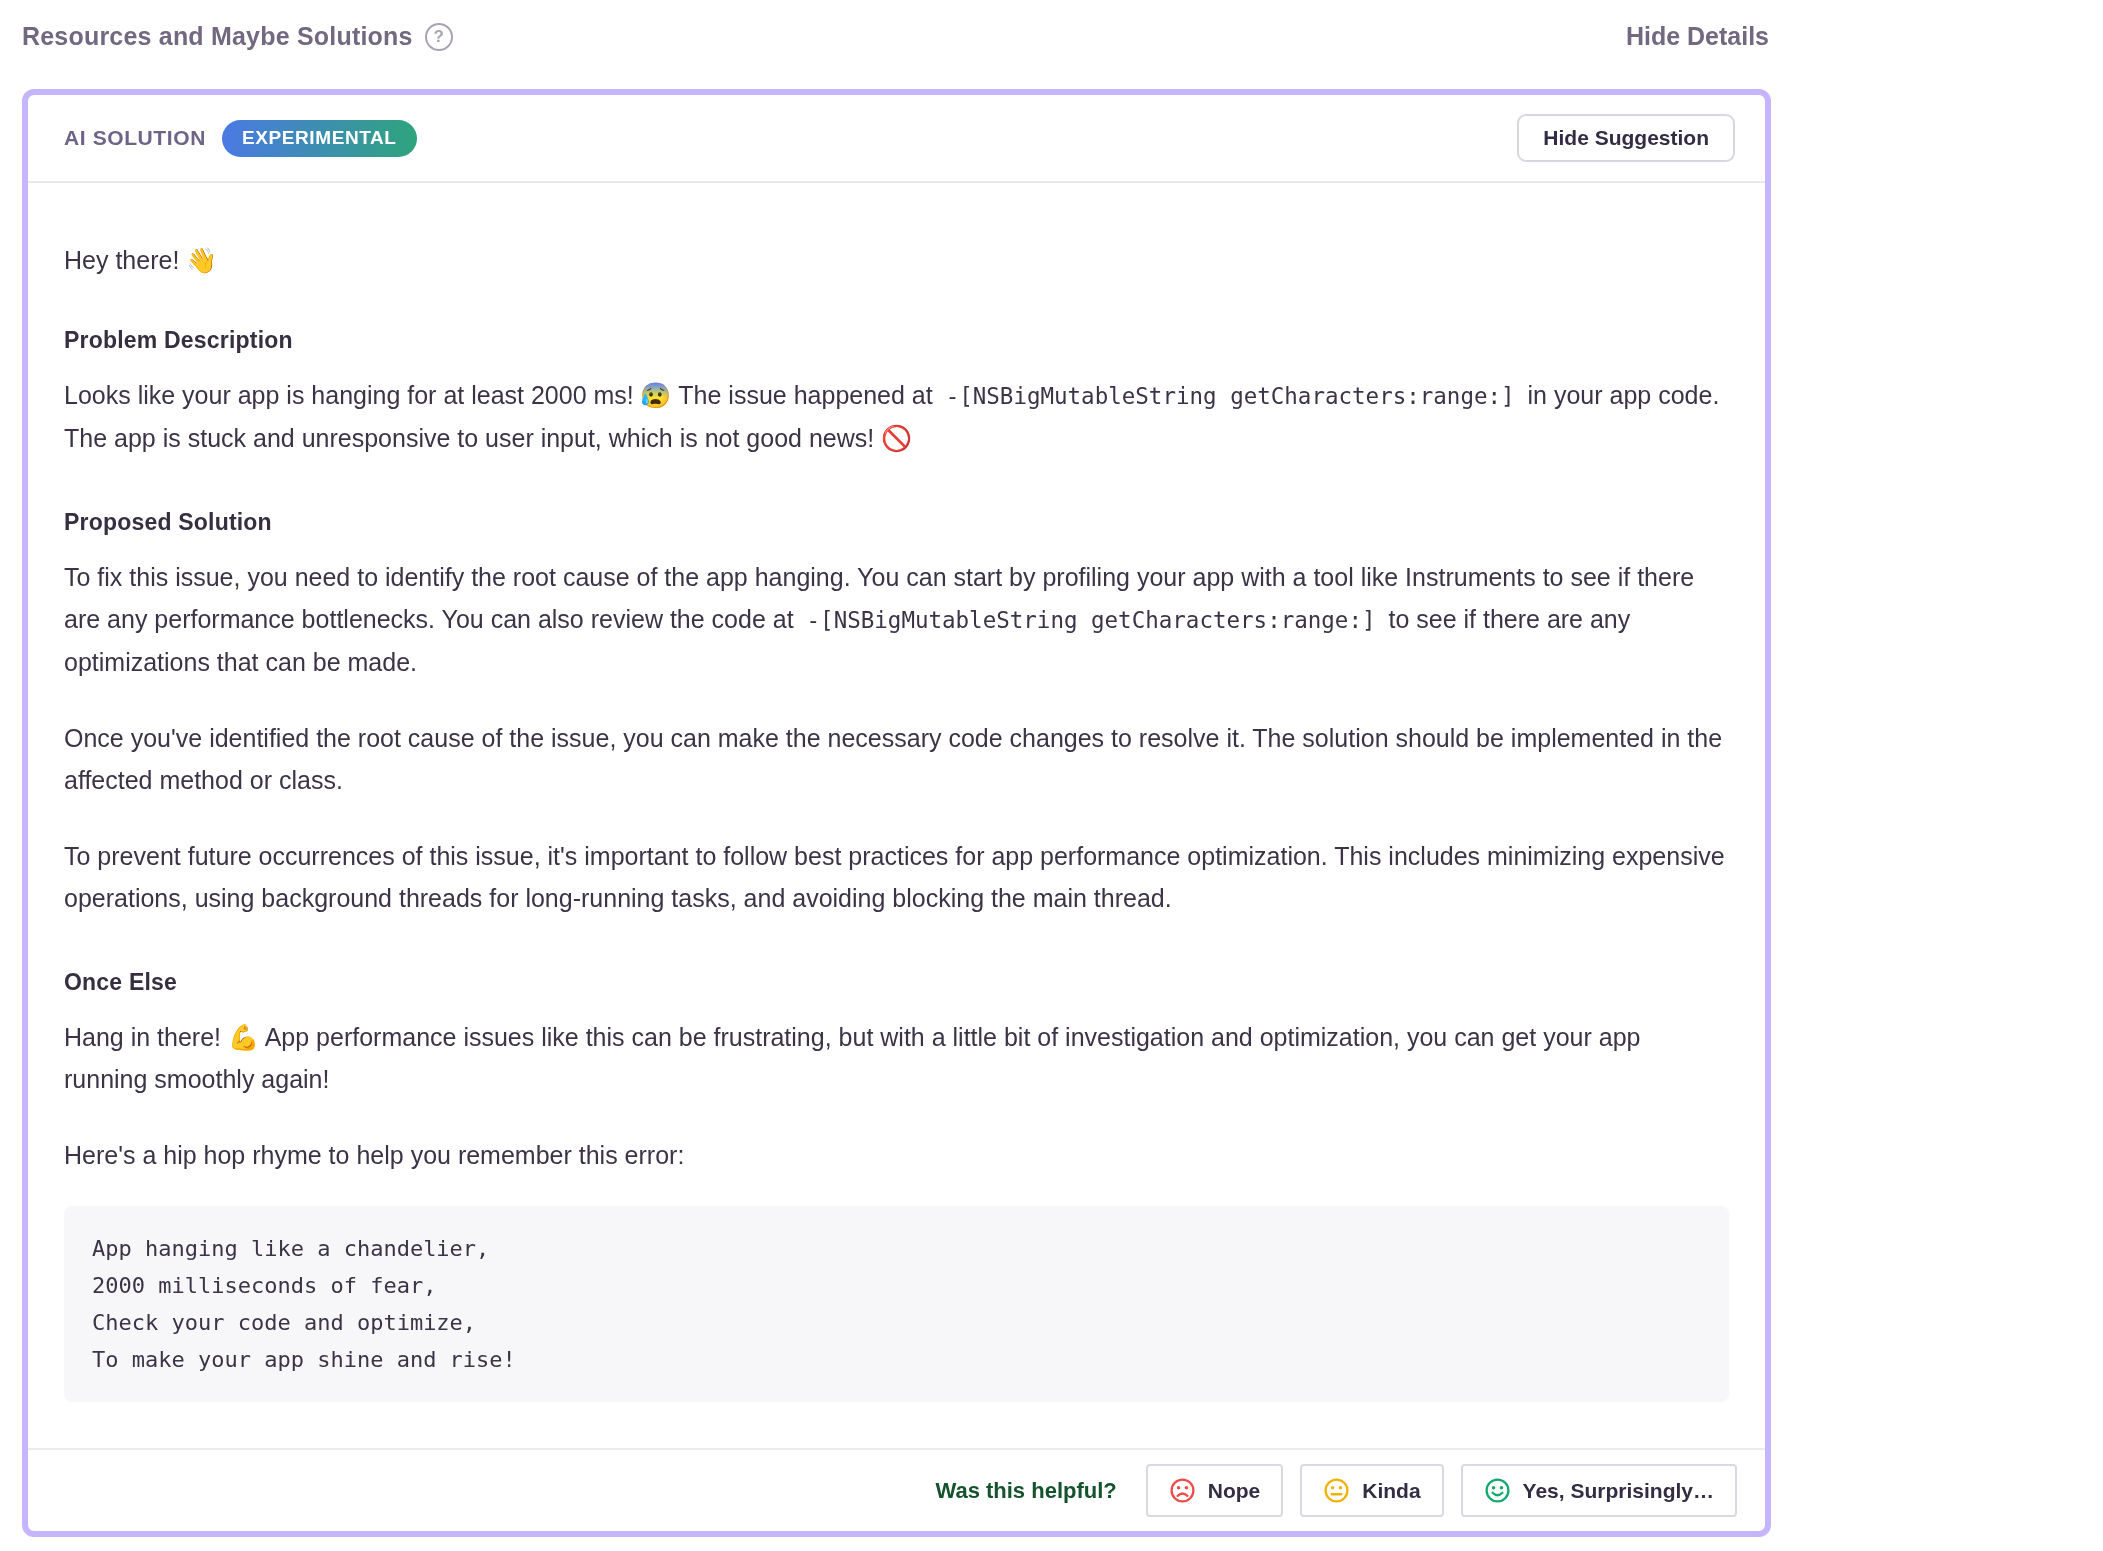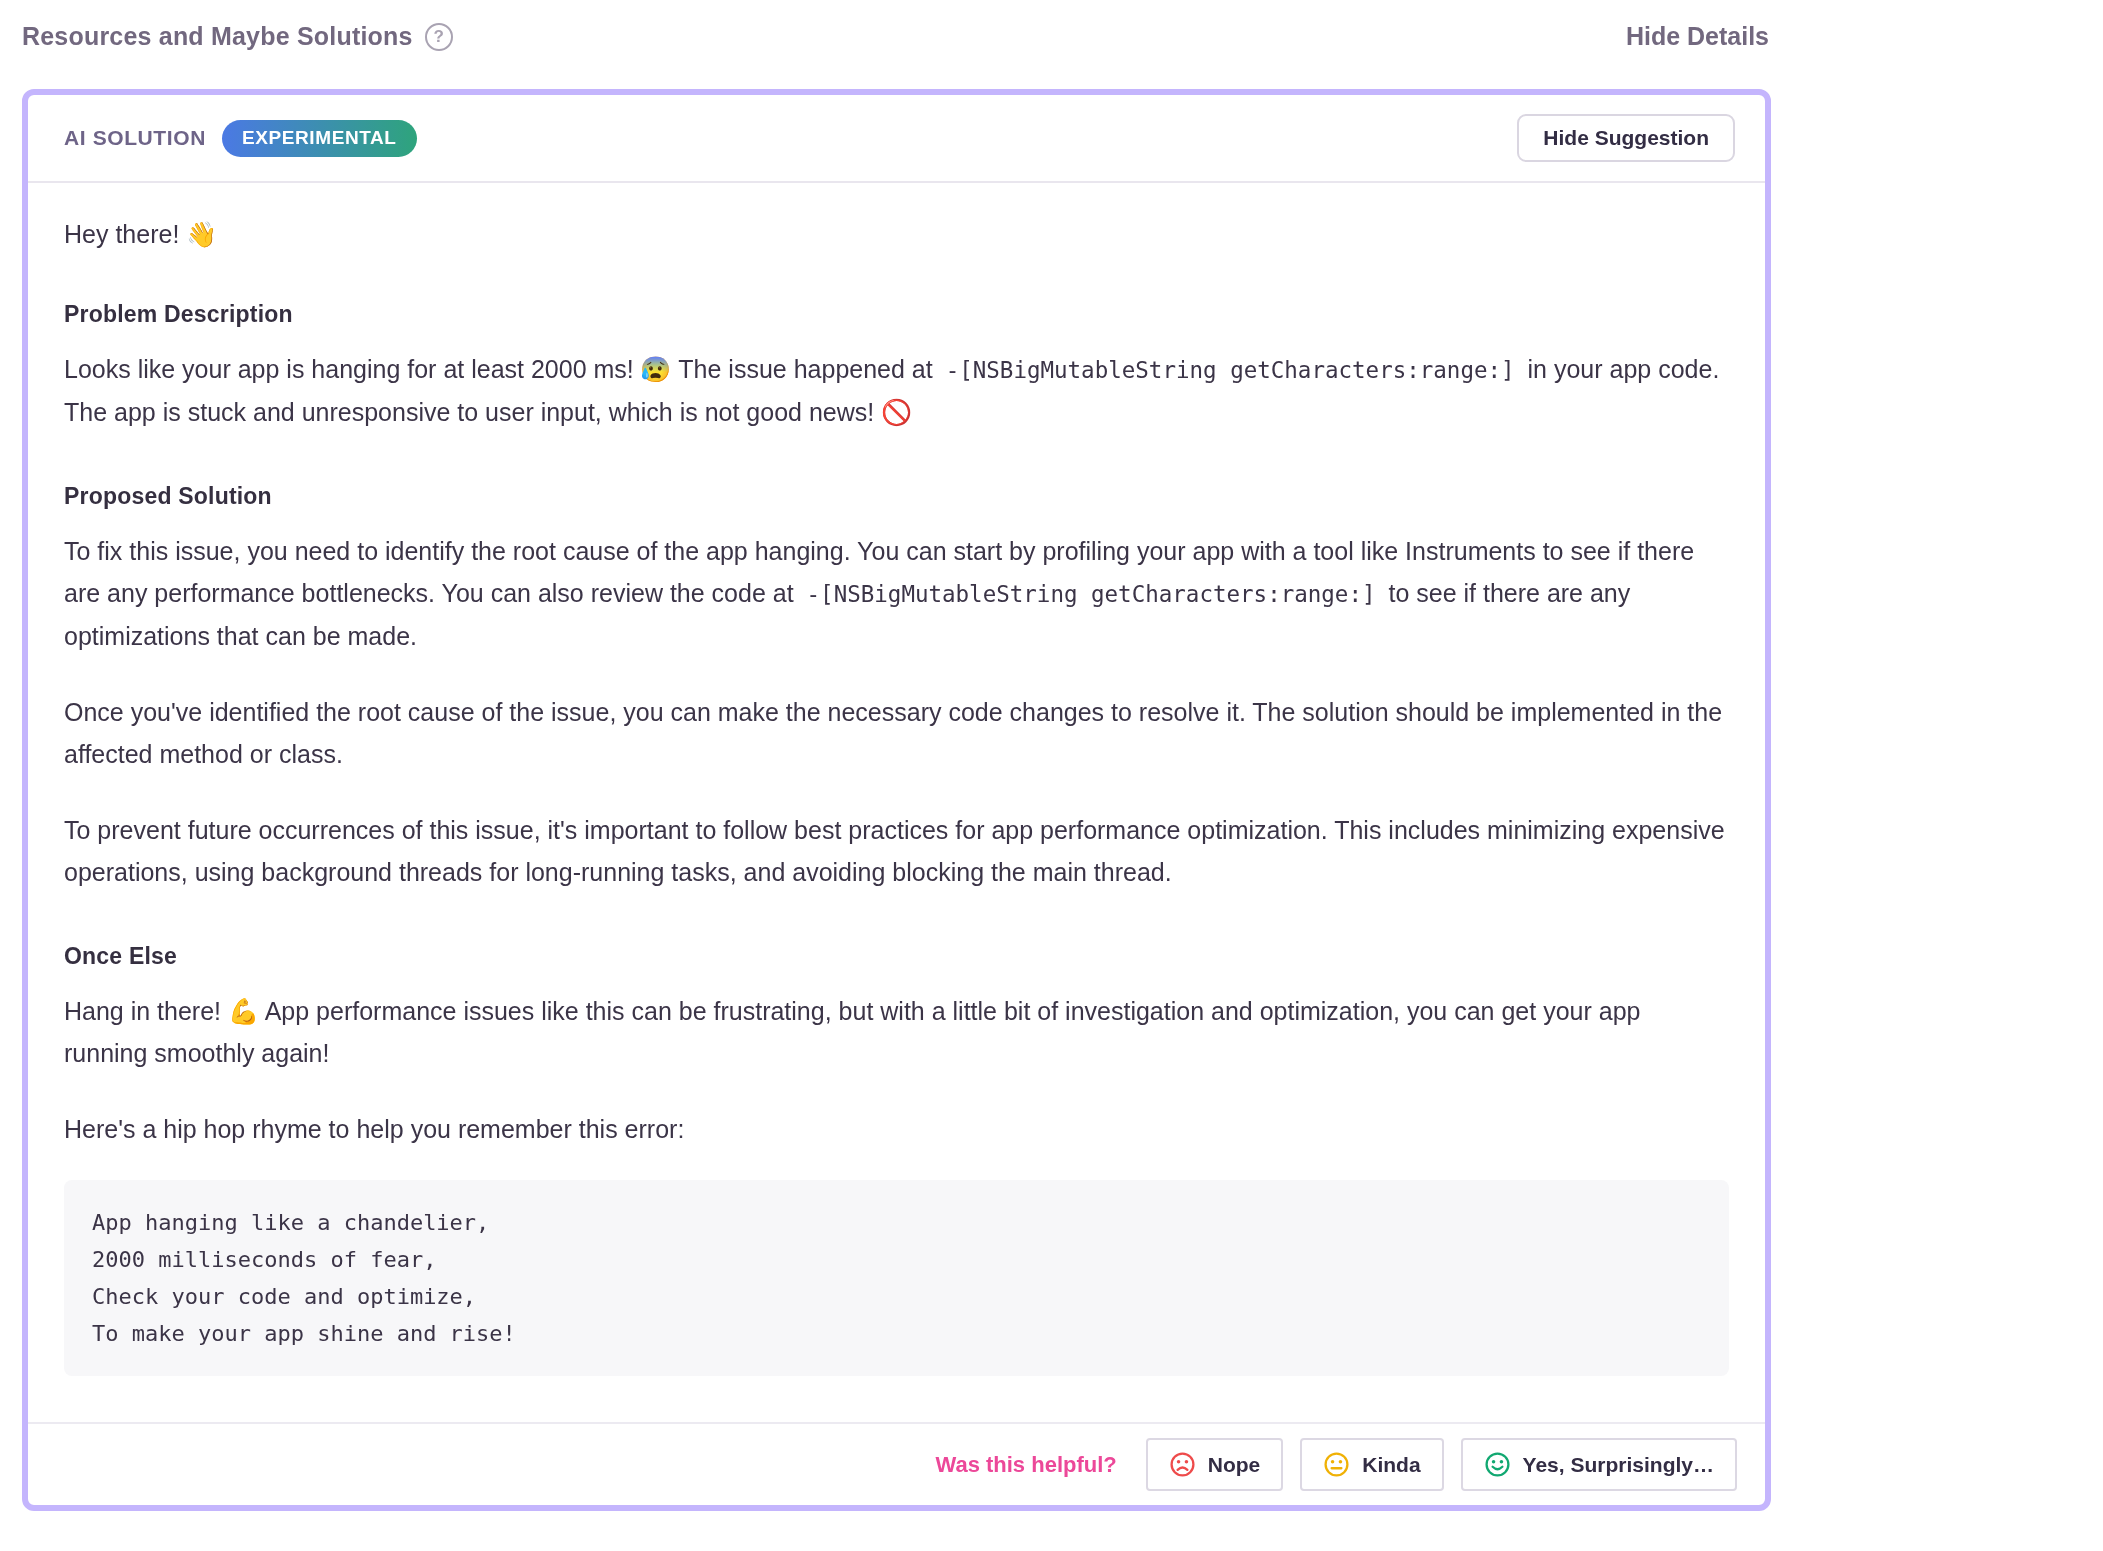--- a/index.html
+++ b/index.html
@@ -52,21 +52,21 @@
     background:linear-gradient(90deg,#4b79e4 0%,#2ea47c 100%);
     color:#ffffff; font-size:19px; font-weight:600; letter-spacing:0.6px;
   }
   .hide-suggestion-btn {
     background:#fff; border:2px solid #dad6e1; border-radius:9px;
     padding:10px 24px; font-size:21px; font-weight:bold; color:#332d44;
     font-family:"Liberation Sans", sans-serif; cursor:pointer;
   }
 
   
-  .card-body { padding:34px 36px 10px 36px; }
+  .card-body { padding:60px 36px 10px 36px; }
   .greeting { font-size:25px; line-height:34px; }
   .section-heading {
     font-size:23px; font-weight:bold; color:#352f40;
     margin-top:50px; margin-bottom:20px; letter-spacing:0.2px;
   }
   .para { font-size:25px; line-height:42px; color:#3b3447; }
   .para + .para { margin-top:34px; }
   .inline-code {
     font-family:"DejaVu Sans Mono", monospace;
     font-size:22.5px; color:#3b3447; padding:0 6px;
@@ -81,21 +81,21 @@
   }
 
   
   .card-footer {
     display:flex; align-items:center; justify-content:flex-end; gap:17px;
     border-top:2px solid #ecea f1;
     border-top:2px solid #eceaf1;
     padding:14px 28px; margin-top:28px;
   }
   .helpful-label {
-    font-size:22px; font-weight:bold; color:#ec4899; margin-right:12px;
+    font-size:22px; font-weight:bold; color:#14532d; margin-right:12px;
   }
   .feedback-btn {
     display:inline-flex; align-items:center; gap:12px;
     background:#fff; border:2px solid #dcd8e3; border-radius:4px;
     padding:11px 21px; font-size:21px; font-weight:bold; color:#332d44;
     font-family:"Liberation Sans", sans-serif; cursor:pointer;
   }
   .face-icon { display:inline-flex; width:27px; height:27px; }
   .face-icon svg { width:27px; height:27px; }
 </style>

